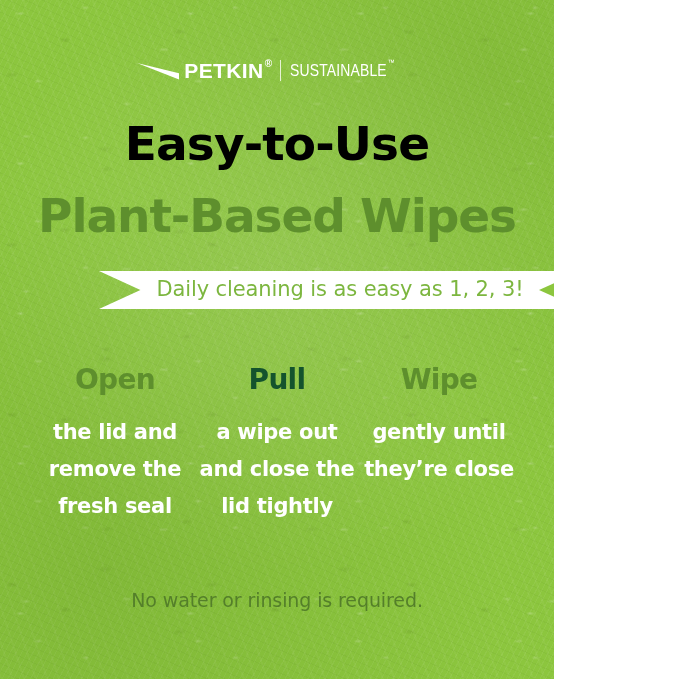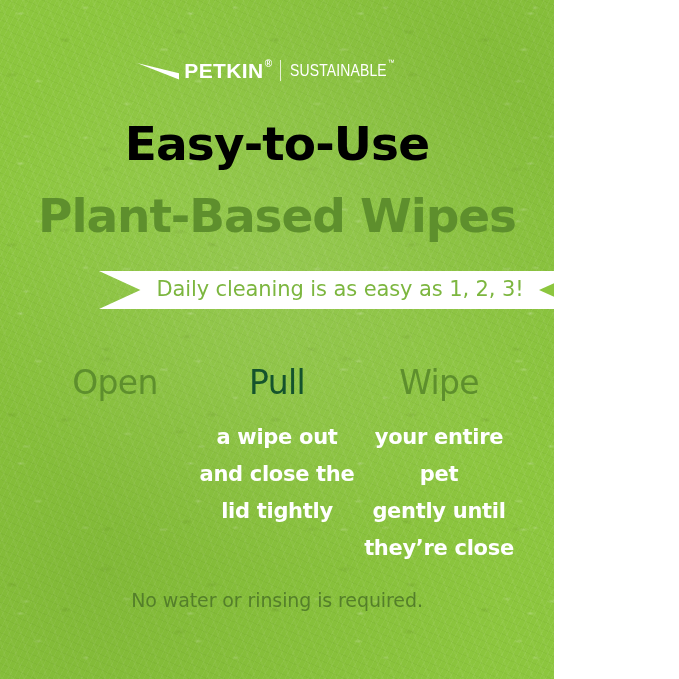--- a/index.html
+++ b/index.html
@@ -222,22 +222,22 @@
     display: flex;
     align-items: flex-start;
     justify-content: space-between;
   }
   .step {
     width: 196px;
     text-align: center;
   }
   .step-title {
     font-family: "DejaVu Sans", sans-serif;
-    font-weight: normal;
-    font-size: 33px;
+    font-weight: bold;
+    font-size: 28px;
     line-height: 1;
     color: #5e8f2d;
     letter-spacing: -0.7px;
     margin: 0 0 20px 0;
     white-space: nowrap;
   }
   .step-body {
     font-family: "DejaVu Sans", sans-serif;
     font-weight: bold;
     font-size: 21px;
@@ -288,35 +288,39 @@
     <div class="ribbon">
       <div class="ribbon-shape"></div>
       <div class="ribbon-notch-right" style="background-color: rgb(140, 198, 62);"></div>
       <div class="ribbon-text" style="color: rgb(124, 182, 63);">Daily cleaning is as easy as 1, 2, 3!</div>
     </div>
 
     <div class="steps">
 
       <div class="step">
         <div class="step-title" style="color: rgb(94, 143, 45);">Open</div>
+        <div class="step-body" style="color: rgb(255, 255, 255);">
+          <div>the lid and</div>
+          <div>remove the</div>
+          <div>fresh seal</div>
+        </div>
       </div>
 
       <div class="step">
         <div class="step-title" style="color: #14532d;">Pull</div>
         <div class="step-body" style="color: rgb(255, 255, 255);">
           <div>a wipe out</div>
           <div>and close the</div>
           <div>lid tightly</div>
         </div>
       </div>
 
       <div class="step">
         <div class="step-title" style="color: rgb(94, 143, 45);">Wipe</div>
         <div class="step-body" style="color: rgb(255, 255, 255);">
-          <div>your entire pet</div>
           <div>gently until</div>
           <div>they’re close</div>
         </div>
       </div>
 
     </div>
 
     <div class="footer-note" style="color: rgb(84, 127, 42);">No water or rinsing is required.</div>
 
   </div>

